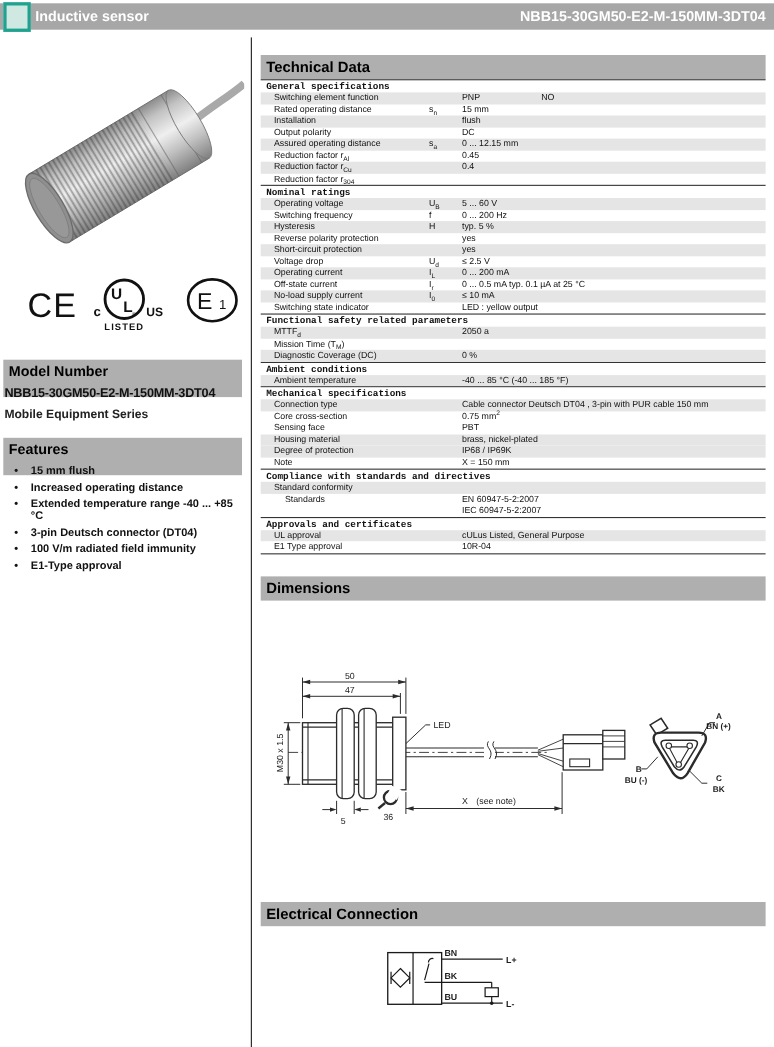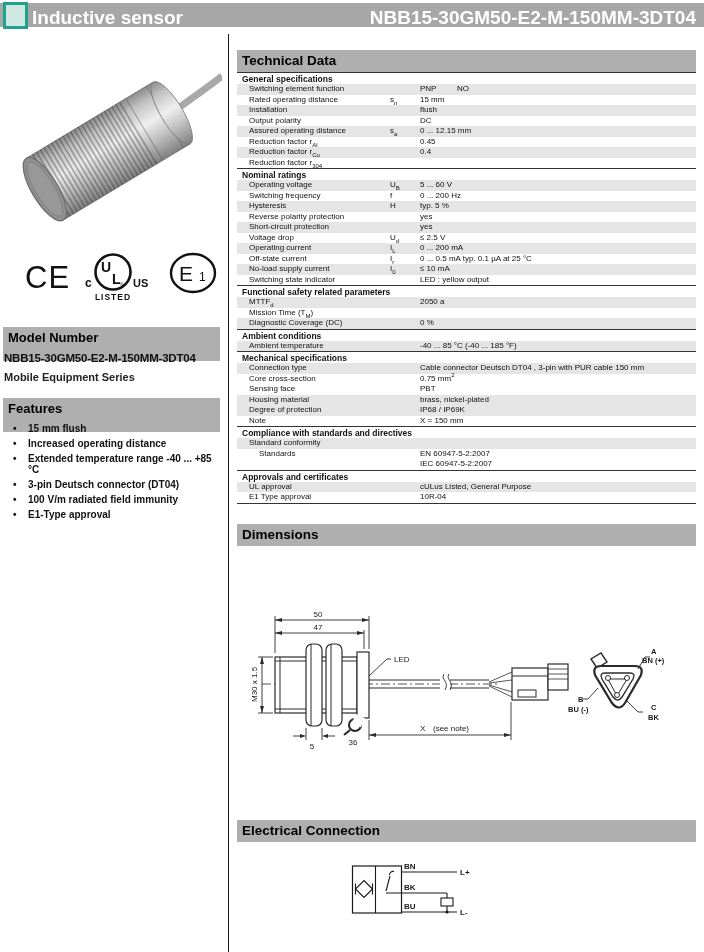--- a/index.html
+++ b/index.html
@@ -5,48 +5,48 @@
   html,body{margin:0;padding:0;}
   body{
     position:relative;width:704px;height:952px;background:#fff;overflow:hidden;
     font-family:"Liberation Sans",sans-serif;color:#111;
   }
   svg{font-family:"Liberation Sans",sans-serif;}
   
   #topbar{position:absolute;left:0;top:3px;width:704px;height:24px;background:var(--topbar);}
   #brand-square{position:absolute;left:3px;top:-1px;width:19px;height:21px;
     background:var(--teal-fill);border:3px solid var(--teal);}
-  .topbar-text{position:absolute;top:4px;font-size:19px;font-weight:bold;color:#fff;white-space:nowrap;}
+  .topbar-text{position:absolute;top:4px;font-size:13px;font-weight:bold;color:#fff;white-space:nowrap;}
   #product-type{left:32px;}
   #part-number{right:8px;}
   
   #col-divider{position:absolute;left:228px;top:34px;width:1px;height:918px;background:#1a1a1a;}
   
   .secbar{position:absolute;background:var(--bar);font-size:13px;font-weight:bold;color:#000;
     padding:3px 0 0 5px;box-sizing:border-box;height:34px;}
   .secbar.left{left:3px;width:217px;}
   .secbar.right{left:237px;width:459px;height:22px;font-size:13.5px;}
   
   #model-value{position:absolute;left:4px;top:352px;width:222px;font-size:11.5px;font-weight:bold;letter-spacing:-0.2px;}
   #model-series{position:absolute;left:4px;top:371px;font-size:11px;color:#222;font-weight:bold;}
   #features-list{position:absolute;left:4px;top:424px;width:214px;margin:0;padding:0;list-style:none;}
   #features-list li{position:relative;padding-left:24px;font-size:10px;font-weight:bold;
     line-height:10.5px;margin-bottom:4.5px;}
   #features-list li .bullet{position:absolute;left:9px;top:0;}
   
   #tech-table{position:absolute;left:237px;top:72px;width:459px;border-bottom:1px solid #333;font-size:8px;}
   .tsec{border-top:1px solid #333;font-weight:bold;font-size:8.5px;height:12px;line-height:12.5px;
-    padding-left:5px;box-sizing:border-box;background:#fff;}
+    padding-left:5px;box-sizing:border-box;background:#fff;font-family:Liberation Mono, monospace;}
   .trow{position:relative;min-height:10.5px;line-height:10.5px;}
   .trow.gray{background:var(--rowgray);}
   .tlabel{display:block;padding-left:12px;white-space:nowrap;}
   .tlabel.ind2{padding-left:22px;}
   .tsym{position:absolute;left:153px;top:0;}
   .tval{display:block;margin:-10.5px 0 0 183px;}
-  .tval2{position:absolute;left:220px;top:0;}
+  .tval2{position:absolute;left:255px;top:0;}
   sub{font-size:6px;line-height:0;}
   sup{font-size:6px;line-height:0;}
   
   .drawing{position:absolute;}
   #dims-svg{left:237px;top:556px;}
   #elec-svg{left:237px;top:850px;}
   #sensor-photo{left:8px;top:46px;}
   #logos-svg{left:10px;top:250px;}
   .dimtext{font-size:8px;fill:#1a1a1a;}
   .pintext{font-size:7.5px;font-weight:bold;fill:#1a1a1a;}

